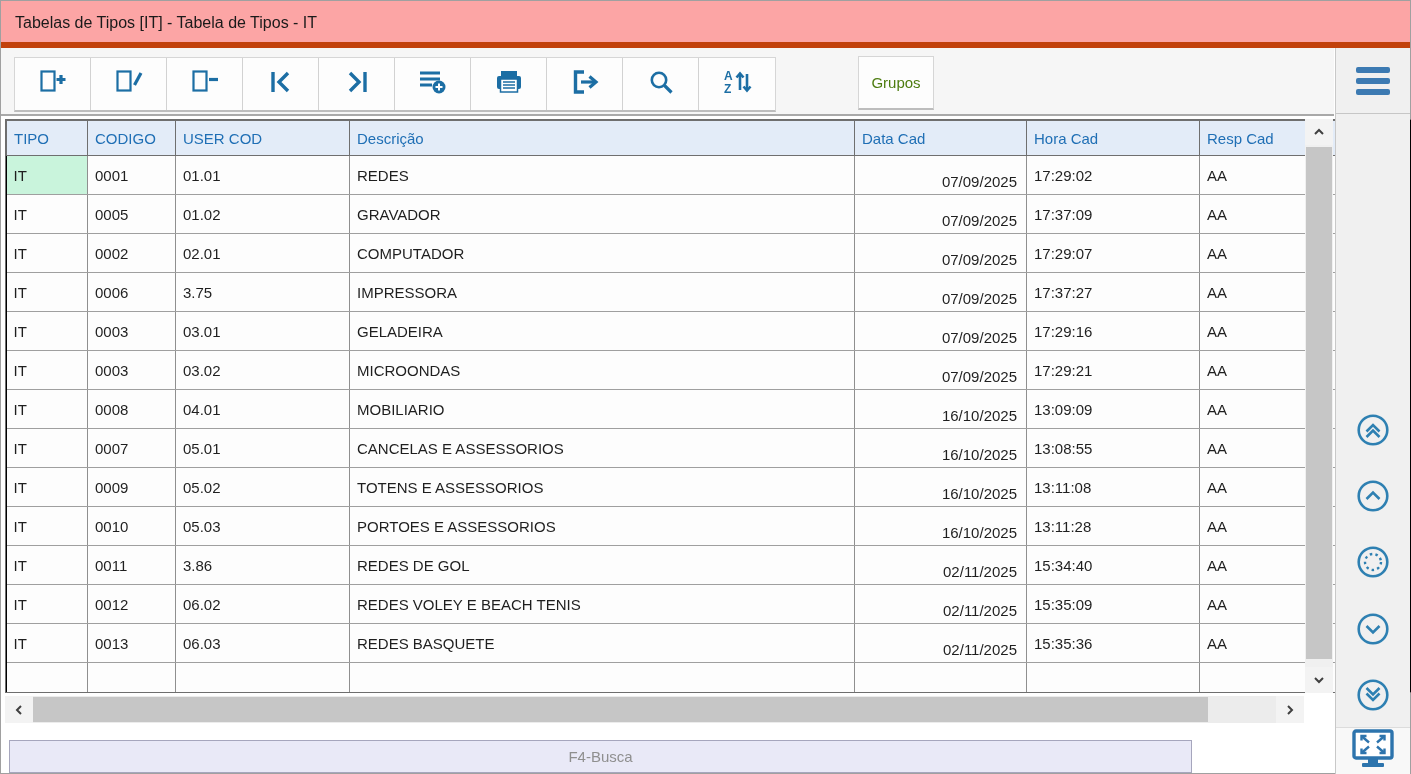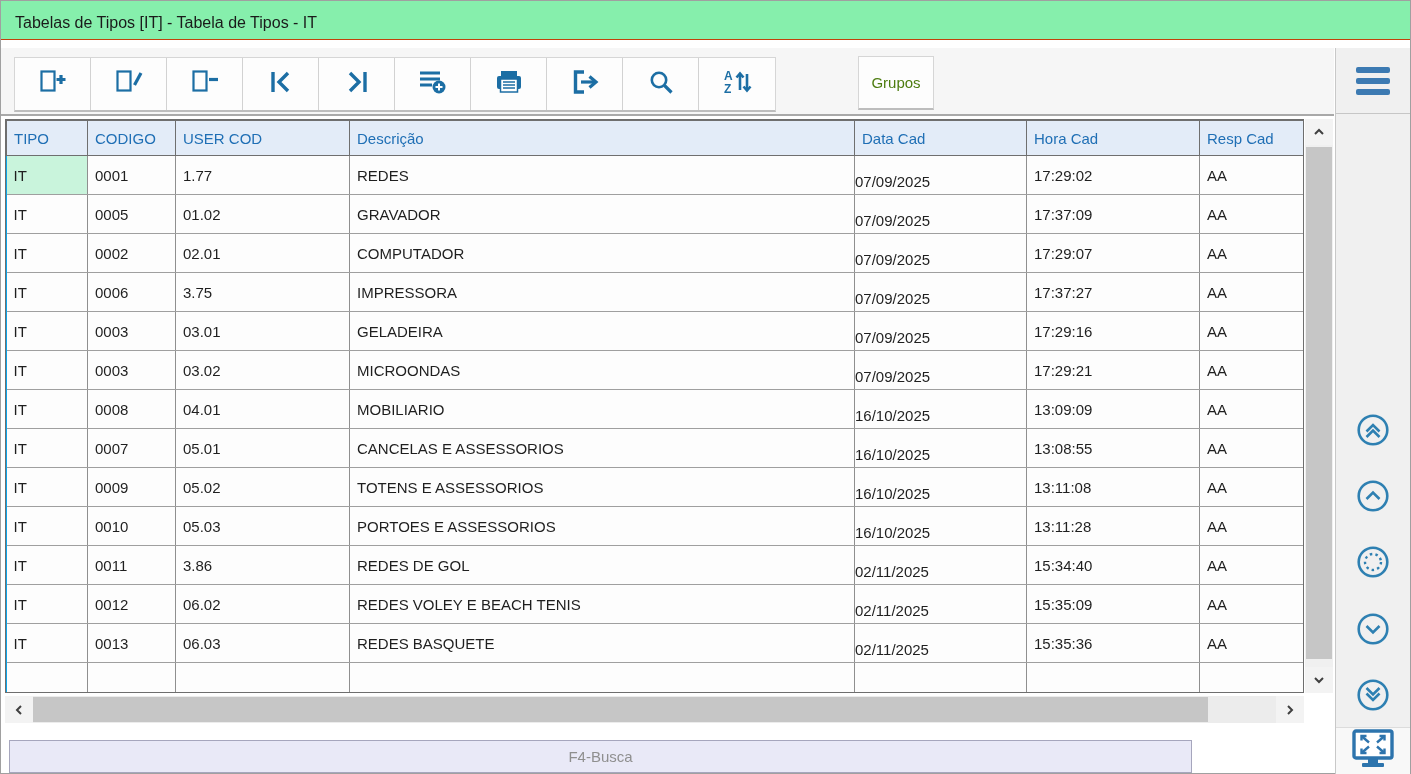--- a/index.html
+++ b/index.html
@@ -4,40 +4,40 @@
 <style>
   * { box-sizing: border-box; }
   html,body { margin:0; padding:0; }
   body {
     width:1411px; height:774px; position:relative; overflow:hidden;
     font-family:"Liberation Sans", sans-serif; background:#ffffff;
   }
   .window { position:absolute; inset:0; border:1px solid #a0a0a0; background:#ffffff; }
 
   
-  .titlebar { position:absolute; left:0; top:0; width:100%; height:39px; background:#86efac; border-bottom:1px solid #c2410c; }
+  .titlebar { position:absolute; left:0; top:0; width:100%; height:47px; background:#fca5a5; border-bottom:6px solid #c2410c; }
   .title-text { position:absolute; left:14px; top:13px; font-size:16px; color:#1a1a1a; }
 
   
   .toolbar { position:absolute; left:0; top:47px; width:1333px; height:68px; background:#f6f6f6; border-bottom:2px solid #a9a9a9; }
   .tb-buttons { position:absolute; left:13px; top:9px; display:flex; border:1px solid #d6d6d6; border-bottom:2px solid #bdbdbd; background:#ffffff; }
   .tb-btn { width:76px; height:52px; display:flex; align-items:center; justify-content:center; background:#fdfdfd; border-right:1px solid #d2d2d2; }
   .tb-btn:last-child { border-right:none; }
   .grupos-btn { position:absolute; left:857px; top:8px; width:76px; height:54px; background:#fdfdfd;
     border:1px solid #d6d6d6; border-bottom:2px solid #bdbdbd; color:#4d7c0f; font-size:15px;
     display:flex; align-items:center; justify-content:center; }
 
   
-  .grid-wrap { position:absolute; left:4px; top:118px; width:1299px; height:574px; border:1px solid #6e6e6e; overflow:hidden; background:#0ea5e9; }
+  .grid-wrap { position:absolute; left:4px; top:118px; width:1407px; height:574px; border:1px solid #6e6e6e; overflow:hidden; background:#000000; }
   table.grid { border-collapse:collapse; table-layout:fixed; width:1400px; }
   .grid th { height:35px; background:#e3ecf8; color:#1f6fb5; font-weight:normal; font-size:15px; text-align:left;
     padding:0 0 0 7px; border:1px solid #6f6f6f; white-space:nowrap; overflow:hidden; }
   .grid td { height:39px; font-size:15px; color:#1f1f1f; padding:0 0 0 7px; background:#fdfdfd;
     border-right:1px solid #8f8f8f; border-bottom:1px solid #9f9f9f; white-space:nowrap; overflow:hidden; }
-  .grid td.right { padding:12px 9px 0 0; }
+  .grid td.right { text-align:right; padding:12px 9px 0 0; }
   .grid td.selected { background:#c9f4dc; }
 
   
   .vscroll { position:absolute; left:1304px; top:118px; width:28px; height:574px; background:#f0f0f0; }
   .vscroll .sb-arrow { position:absolute; left:0; width:28px; height:26px; background:#f3f3f3; display:flex; align-items:center; justify-content:center; }
   .vscroll .up { top:0; } .vscroll .down { bottom:0; }
   .vthumb { position:absolute; left:1px; top:28px; width:26px; height:512px; background:#c6c6c6; }
 
   .hscroll { position:absolute; left:4px; top:695px; width:1299px; height:27px; background:#ececec; }
   .hscroll .sb-arrow { position:absolute; top:0; width:28px; height:27px; background:#f3f3f3; display:flex; align-items:center; justify-content:center; }
@@ -198,21 +198,21 @@
             <th>Descrição</th>
             <th>Data Cad</th>
             <th>Hora Cad</th>
             <th>Resp Cad</th>
           </tr>
         </thead>
       <tbody id="grid-body">
           <tr>
             <td class="selected">IT</td>
             <td>0001</td>
-            <td>1.77</td>
+            <td>01.01</td>
             <td>REDES</td>
             <td class="right">07/09/2025</td>
             <td>17:29:02</td>
             <td>AA</td>
           </tr>
           <tr>
             <td>IT</td>
             <td>0005</td>
             <td>01.02</td>
             <td>GRAVADOR</td>

